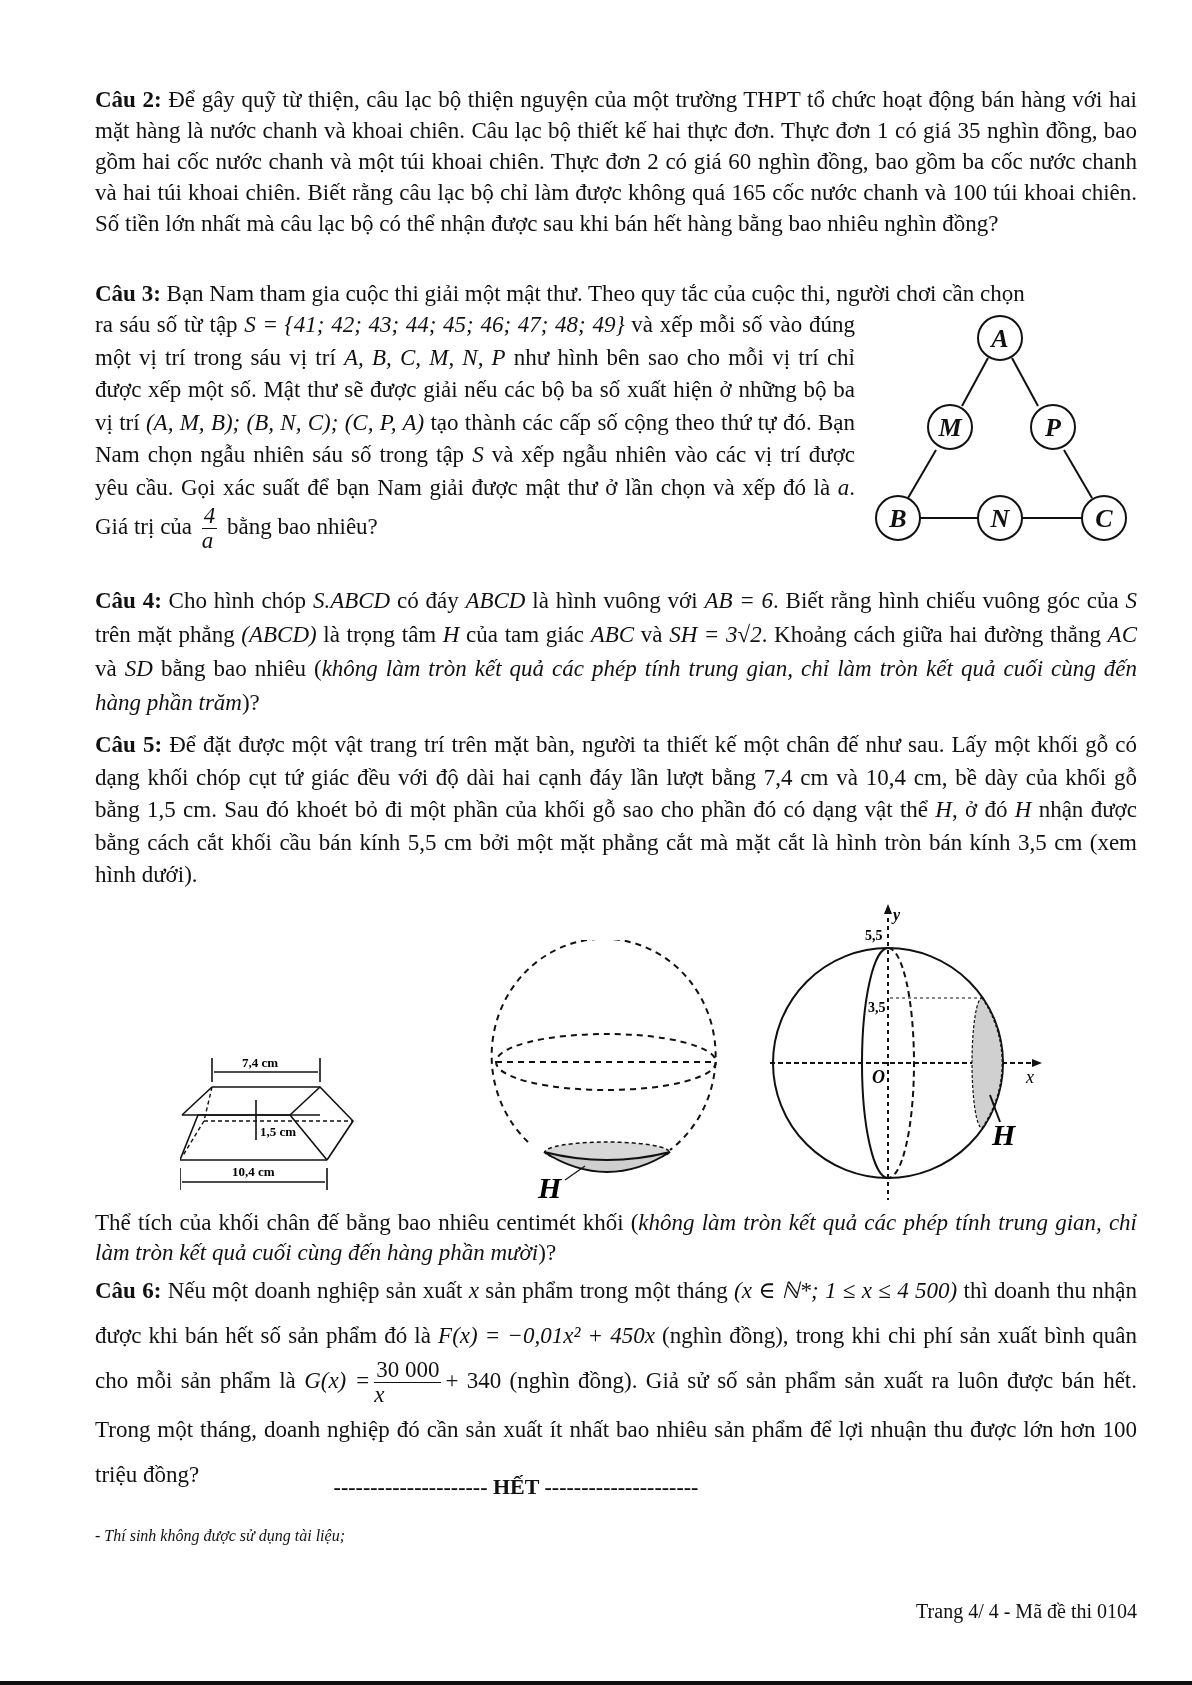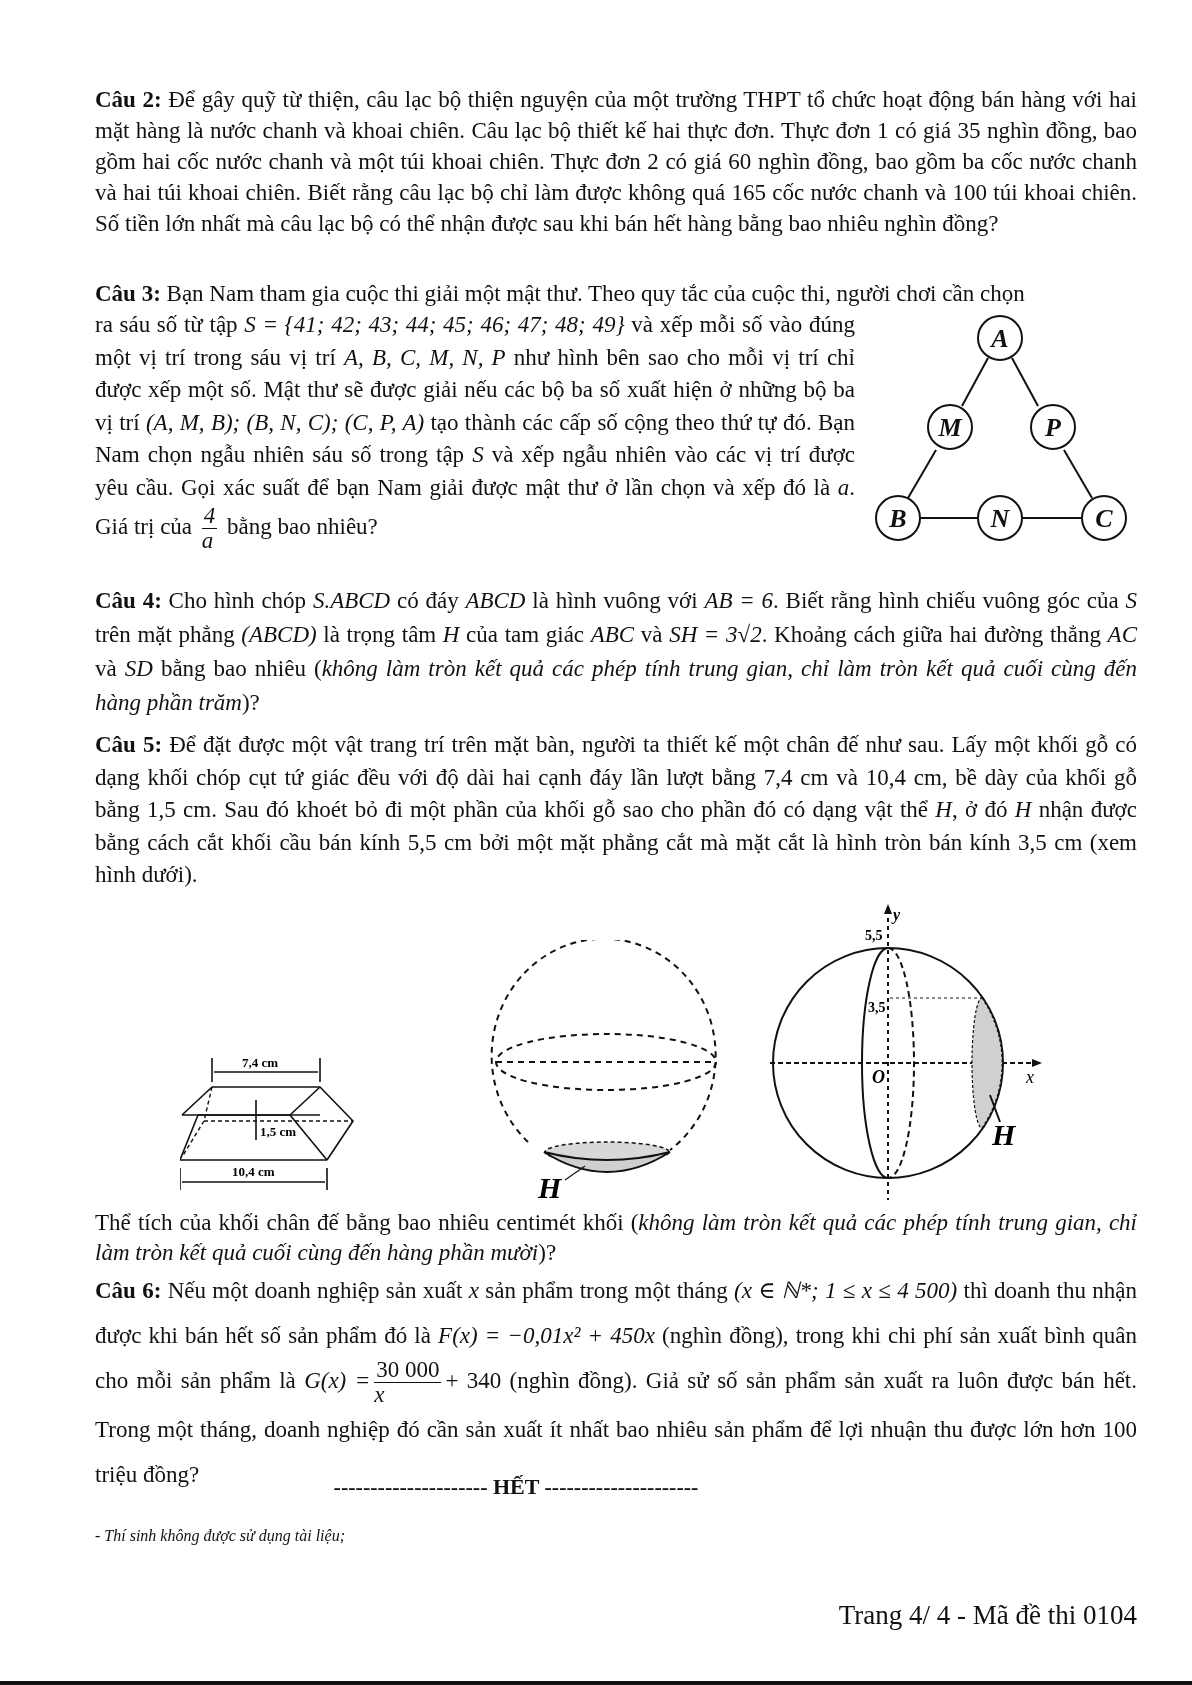--- a/index.html
+++ b/index.html
@@ -147,16 +147,16 @@
   <div class="txt" style="top:1268px; line-height:45px;">
     <span class="q">Câu 6:</span><span> Nếu một doanh nghiệp sản xuất </span><span class="math">x</span><span> sản phẩm trong một tháng </span><span class="math">(x ∈ ℕ*; 1 ≤ x ≤ 4 500)</span><span> thì doanh thu nhận được khi bán hết số sản phẩm đó là </span><span class="math">F(x) = −0,01x² + 450x</span><span> (nghìn đồng), trong khi chi phí sản xuất bình quân cho mỗi sản phẩm là </span><span class="math">G(x) =</span><span class="frac"><span class="num">30 000</span><span class="den math">x</span></span><span>+ 340</span><span> (nghìn đồng). Giả sử số sản phẩm sản xuất ra luôn được bán hết. Trong một tháng, doanh nghiệp đó cần sản xuất ít nhất bao nhiêu sản phẩm để lợi nhuận thu được lớn hơn 100 triệu đồng?</span>
   </div>
 
   <div style="position:absolute; left:0; width:1032px; top:1474px; text-align:center; font-size:22px; font-weight:bold;">--------------------- HẾT ---------------------</div>
 
   <div style="position:absolute; left:95px; top:1522px; font-size:16px; font-style:italic; line-height:28px;">
     <div>- Thí sinh không được sử dụng tài liệu;</div>
   </div>
 
-  <div style="position:absolute; right:55px; top:1600px; font-size:27px;">Trang 4/ 4 - Mã đề thi 0104</div>
+  <div style="position:absolute; right:55px; top:1600px; font-size:20px;">Trang 4/ 4 - Mã đề thi 0104</div>
 
   <div class="bottom-rule"></div>
 </div>
 
 </body></html>

